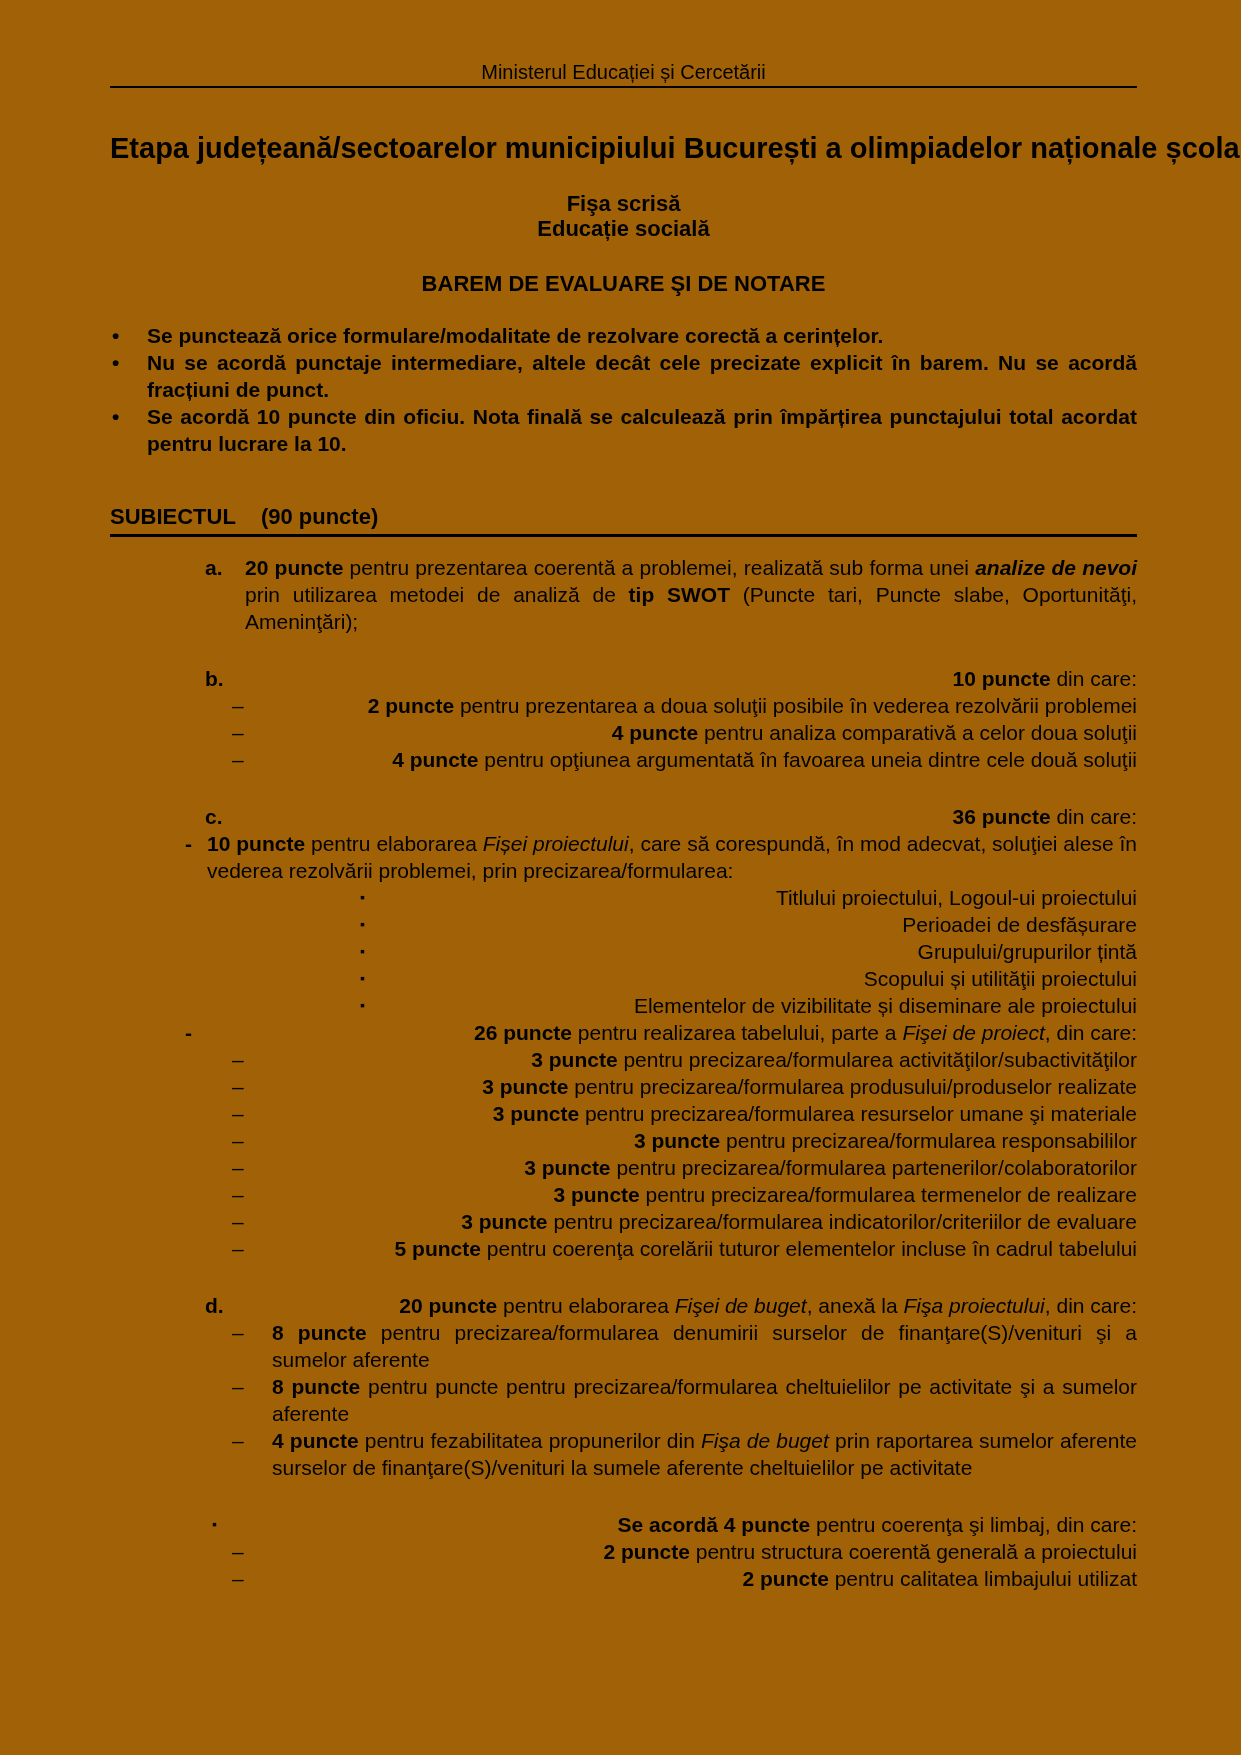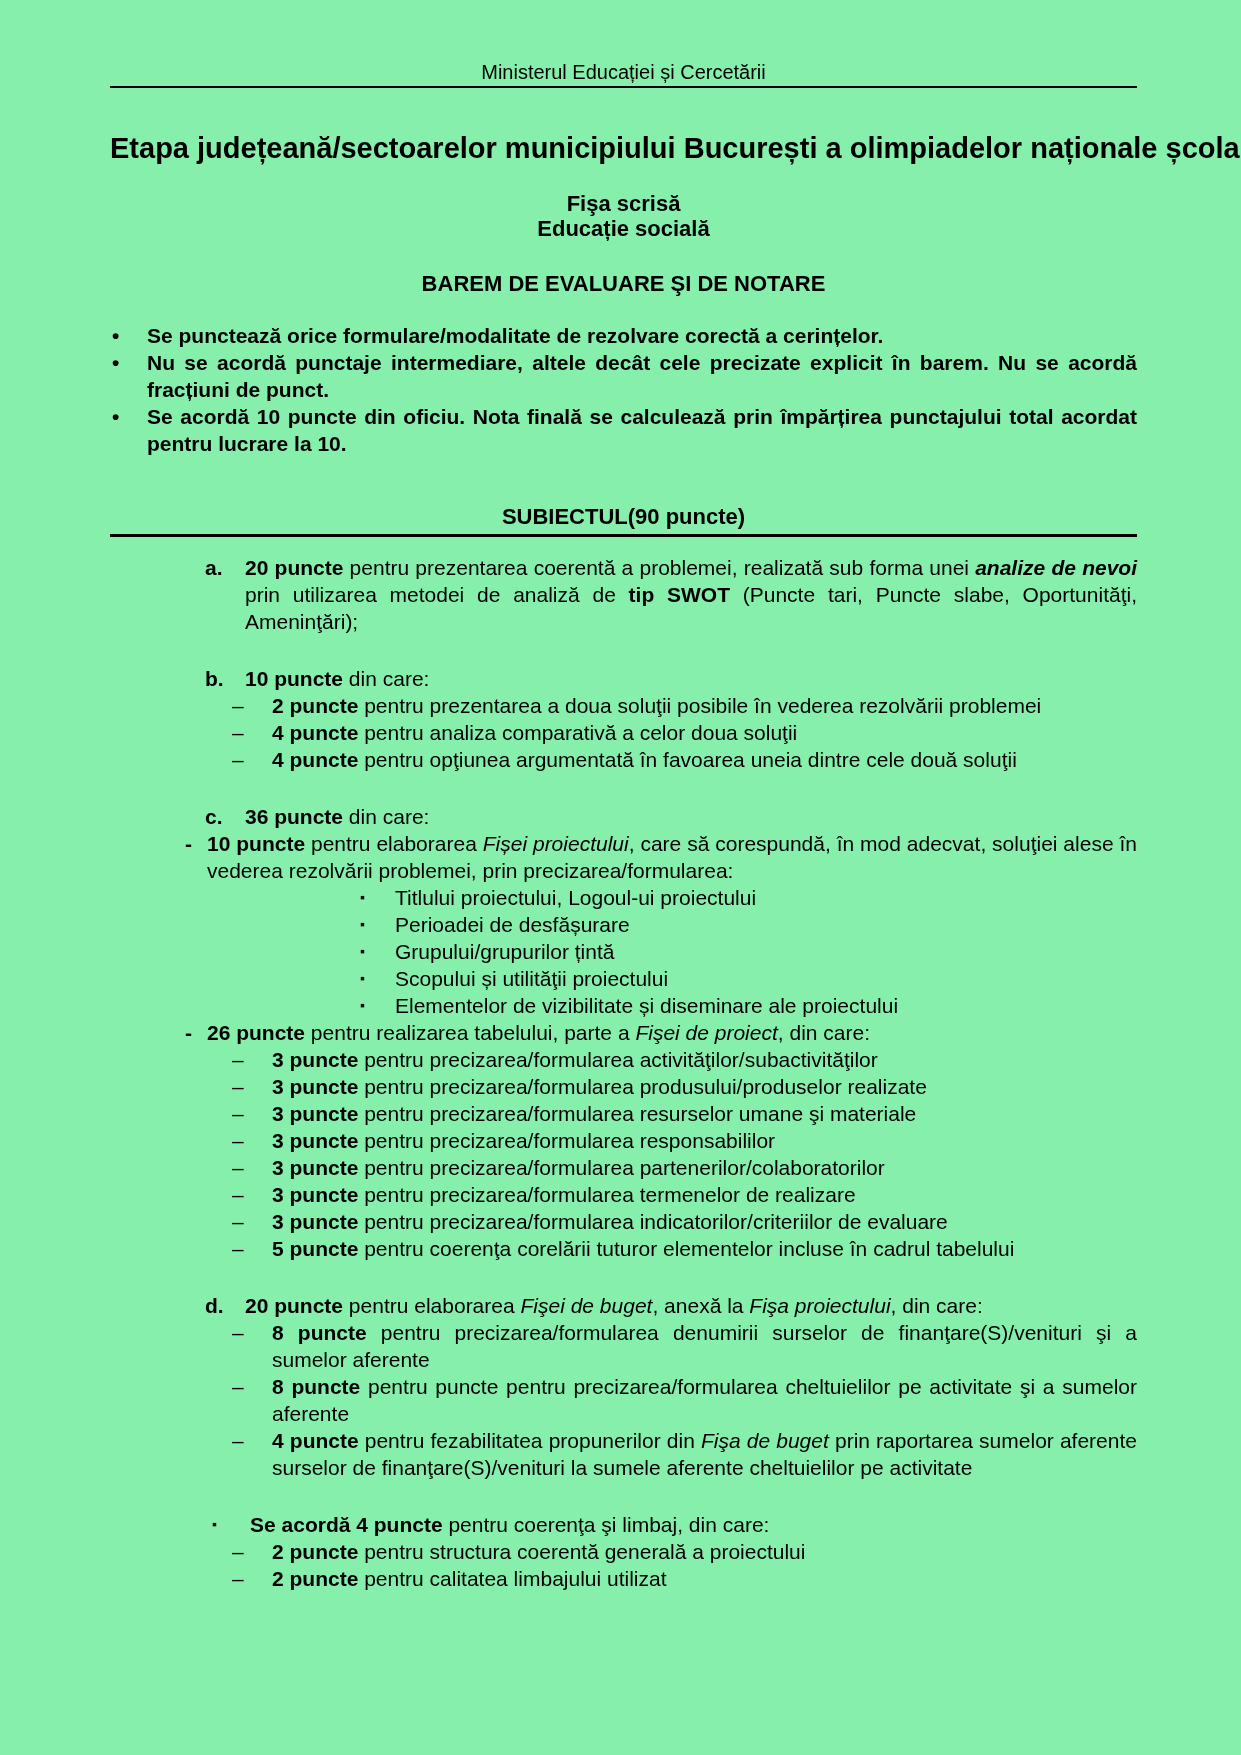--- a/index.html
+++ b/index.html
@@ -1,40 +1,40 @@
 <!DOCTYPE html>
 <html><head>
 <meta charset="utf-8">
 <style>
   html,body{margin:0;padding:0;background:#fff;}
   body{width:1241px;height:1755px;color:#000;font-family:"Liberation Sans",sans-serif;}
   .page{box-sizing:border-box;position:relative;width:1241px;height:1755px;
-        padding:60px 104px 0 110px;overflow:hidden;background:#86efac;}
+        padding:60px 104px 0 110px;overflow:hidden;background:#a16207;}
   
   .hdr{text-align:center;font-size:20px;line-height:24px;}
   .hdr-rule{border:none;border-top:2px solid #000;margin:2px 0 0 0;}
   
   .doc-title{margin-top:48px;text-align:center;font-weight:bold;font-size:29px;line-height:25px;white-space:nowrap;}
   .exam-type{margin-top:30px;text-align:center;font-weight:bold;font-size:22px;line-height:25px;}
   .exam-subject{text-align:center;font-weight:bold;font-size:22px;line-height:25px;}
   .barem-title{margin-top:30px;text-align:center;font-weight:bold;font-size:22px;line-height:25px;}
   
   .notes{margin-top:26px;}
   .note{display:flex;font-weight:bold;font-size:21px;line-height:27px;}
   .note .bullet{flex:none;width:35px;padding-left:2px;}
   .note .ntext{flex:1;text-align:justify;}
   
-  .subject-hdr{margin-top:49px;display:flex;justify-content:center;
+  .subject-hdr{margin-top:49px;display:flex;justify-content:flex-start;
                font-weight:bold;font-size:22px;line-height:22px;
-               border-bottom:3px solid #000;padding-bottom:6px;}
+               border-bottom:3px solid #000;padding-bottom:6px;gap:25px;}
   
   #blocks{margin-top:17px;}
   .blk{display:flex;font-size:21px;line-height:27px;}
   .blk .mk{flex:none;}
-  .blk .ct{flex:1;display:block;}
+  .blk .ct{flex:1;display:block;text-align:right;}
   .blk.j .ct{text-align:justify;}
   .letter{margin-left:95px;}  .letter .mk{width:40px;font-weight:bold;}
   .dash{margin-left:122px;}   .dash .mk{width:40px;}
   .cpara{margin-left:75px;}   .cpara .mk{width:22px;font-weight:bold;}
   .squarec{margin-left:250px;}.squarec .mk{width:35px;font-size:14px;}
   .square1{margin-left:102px;}.square1 .mk{width:38px;font-size:14px;font-weight:bold;}
   .spacer{height:30px;}
   .b{font-weight:bold;}
   .i{font-style:italic;}
   .bi{font-weight:bold;font-style:italic;}

